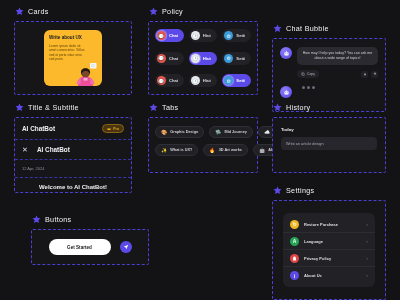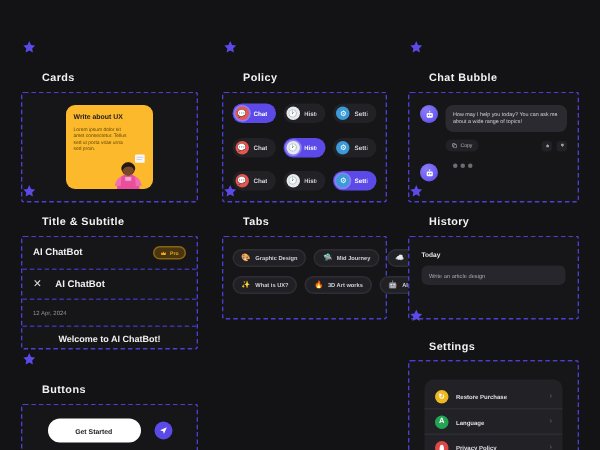--- a/index.html
+++ b/index.html
@@ -16,22 +16,22 @@
   }
 
   
   .section { position: absolute; }
   .sec-head {
     display: flex; align-items: center; gap: 4px;
     margin-bottom: 5px; padding-left: 1px;
   }
   .star { width: 9px; height: 9px; flex: none; display:block; }
   .sec-title {
-    font-size: 7.2px; font-weight: 700; color: #f2f2f4;
-    letter-spacing: .3px; line-height: 9px; margin-top: 40px;
+    font-size: 7.2px; font-weight: 400; color: #f2f2f4;
+    letter-spacing: .3px; line-height: 9px;
   }
   .frame {
     border: 1px dashed #4b3fd6;
     border-radius: 2px;
     background: #161619;
     width: 100%;
   }
 
   
   #sec-cards { left: 14px; top: 7px; width: 118px; }
@@ -64,21 +64,21 @@
     font-size: 5px; color:#fff;
   }
   .pill-lb { font-size: 4.2px; font-weight: 600; color: #d6d6dc; white-space: nowrap; overflow:hidden; }
   .pill.on .pill-lb { color:#ffffff; }
   .ic-chat { background:#e8554e; }
   .ic-hist { background:#e9e9ee; color:#1c1c1e; }
   .ic-set  { background:#3b9ad9; }
   .ring { box-shadow: 0 0 0 1.2px #8d7ef5; }
 
   
-  #sec-bubble { left: 272px; top: 7px; width: 114px; }
+  #sec-bubble { left: 272px; top: 24px; width: 114px; text-align: center; }
   #sec-bubble .frame { height: 74px; padding: 8px 7px; }
   .msg-row { display: flex; gap: 5px; align-items: flex-start; }
   .avatar {
     width: 12px; height: 12px; border-radius: 50%;
     background: radial-gradient(circle at 35% 30%, #8a7bf8, #5b4ae8);
     flex: none; display:flex; align-items:center; justify-content:center;
   }
   .bubble {
     background:#2a2a30; border-radius: 5px;
     padding: 4px 5px; flex: 1;
@@ -169,21 +169,21 @@
   .set-row:last-child { border-bottom: none; }
   .set-ic {
     width: 9px; height: 9px; border-radius: 50%; flex:none;
     display:flex; align-items:center; justify-content:center;
     font-size: 5px; color:#fff; font-weight:700;
   }
   .set-lb { flex:1; font-size: 4px; font-weight:600; color:#dedee4; }
   .chev { font-size: 5px; color:#6a6a76; line-height:5px; }
 
   
-  #sec-buttons { left: 14px; top: 215px; width: 118px; }
+  #sec-buttons { left: 31px; top: 215px; width: 118px; }
   #sec-buttons .frame { height: 36px; display:flex; align-items:center; justify-content:center; gap: 9px; }
   .btn-primary {
     background:#ffffff; border-radius: 10px;
     height: 16px; width: 62px;
     display:flex; align-items:center; justify-content:center;
   }
   .btn-primary span { font-size: 4.6px; font-weight:700; color:#1b1b1f; }
 </style>
 </head>
 <body>

